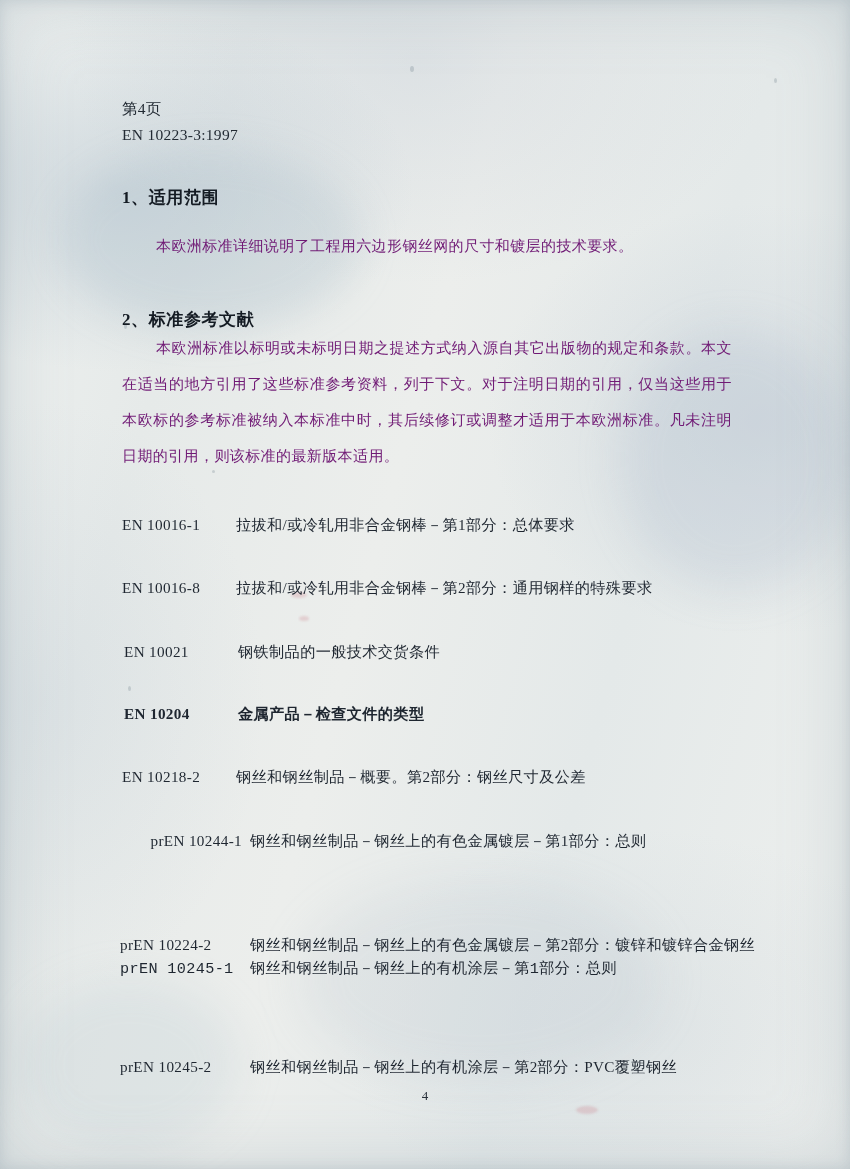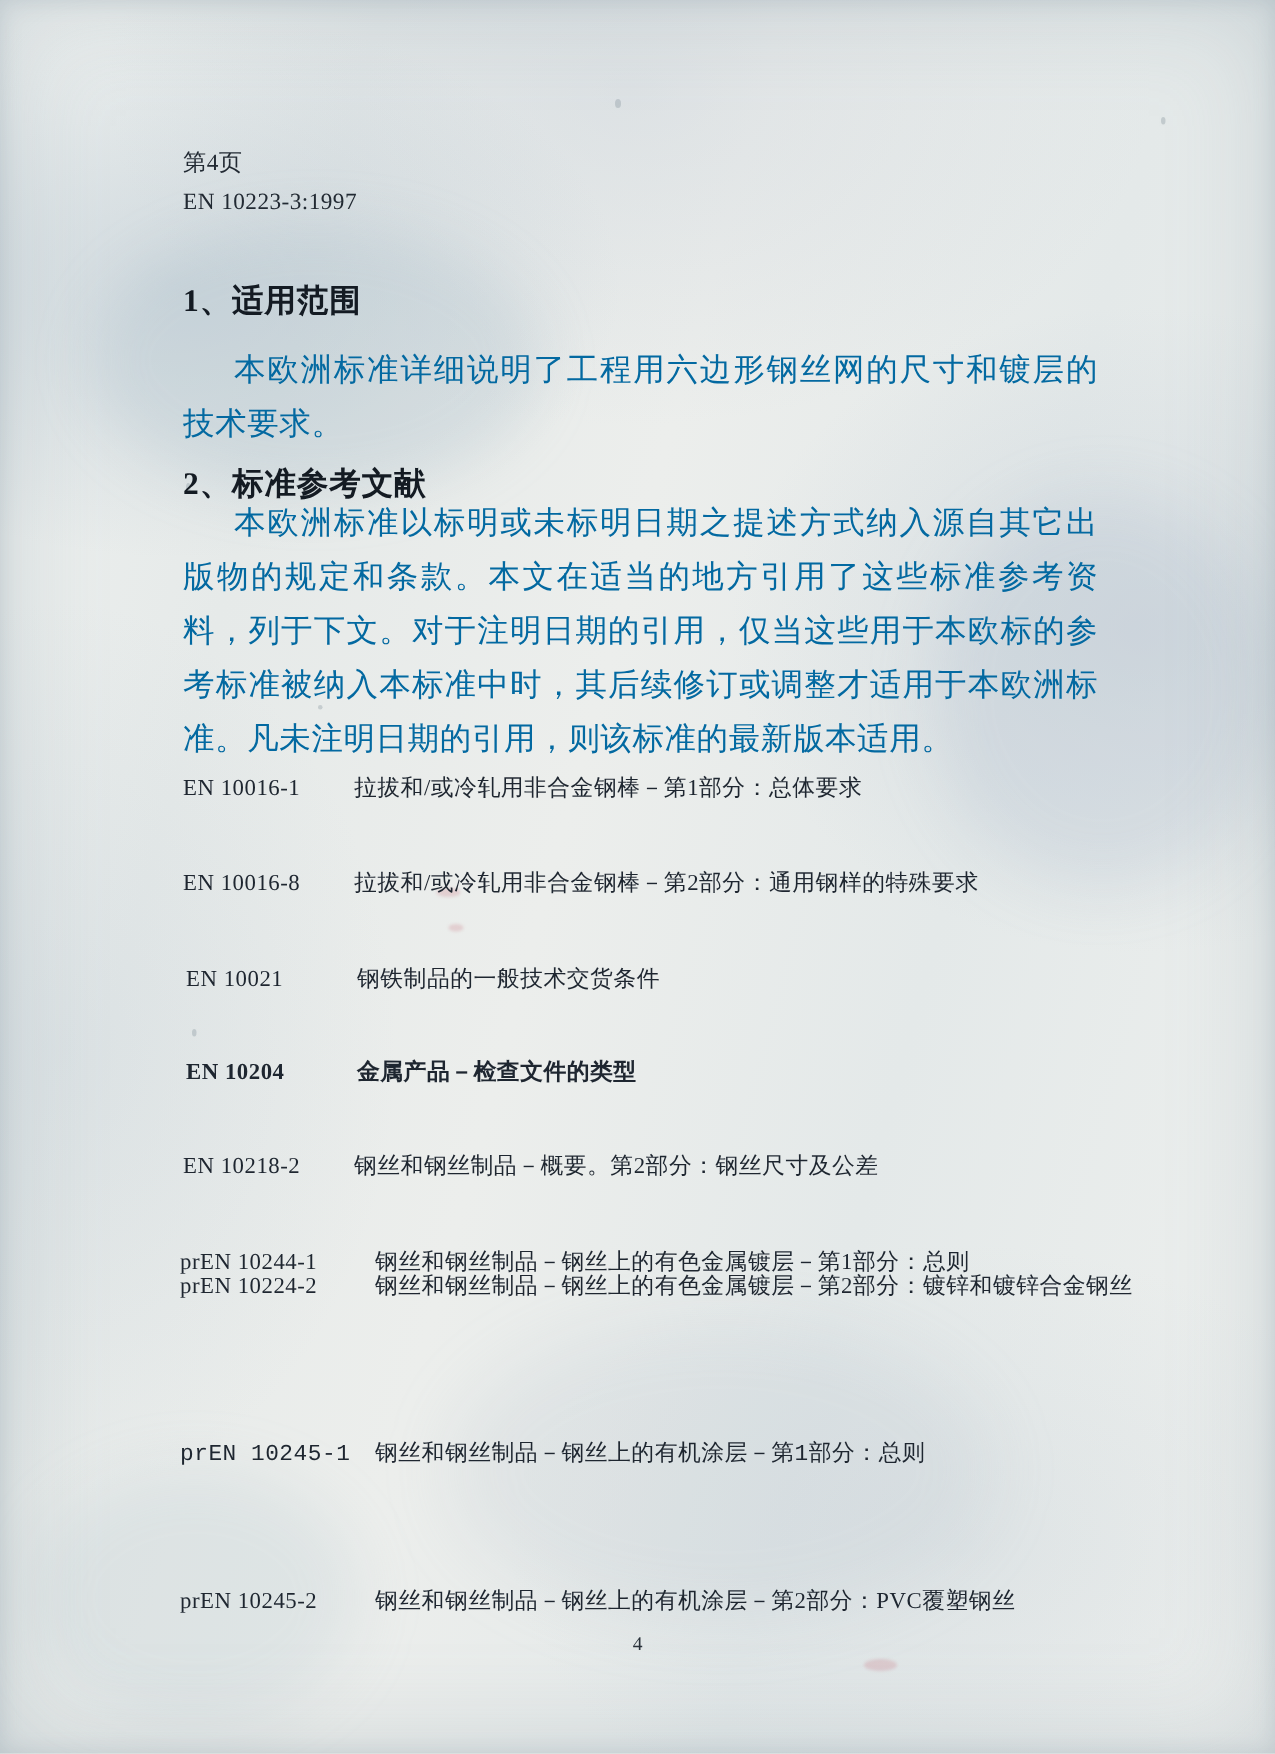--- a/index.html
+++ b/index.html
@@ -62,37 +62,37 @@
     line-height: 26px;
     letter-spacing: 0.3px;
     color: #222a33;
   }
   .hdr.l1 { top: 96px; }
   .hdr.l2 { top: 122px; }
 
   .sec-title {
     position: absolute;
     left: 122px;
-    font-size: 21px;
+    font-size: 17px;
     font-weight: bold;
     letter-spacing: 0.6px;
     color: #141b23;
   }
   .sec1 { top: 186px; }
   .sec2 { top: 272px; margin-top: 36px; }
 
   .para {
     position: absolute;
     left: 122px;
     width: 610px;
-    font-size: 21px;
+    font-size: 15px;
     line-height: 36px;
     text-align: justify;
     letter-spacing: 0.4px;
-    color: #0369a1;
+    color: #701a75;
   }
   .p1 { top: 228px; text-indent: 34px; }
   .p2 { top: 330px; text-indent: 34px; }
 
   .ref {
     position: absolute;
     left: 122px;
     font-size: 15.2px;
     letter-spacing: 0.35px;
     color: #1e2630;
@@ -166,23 +166,23 @@
   <div class="ref" style="top:597px; left:124px;">
     <span class="code">EN 10021</span><span class="desc">钢铁制品的一般技术交货条件</span>
   </div>
   <div class="ref" style="top:659px; left:124px;font-weight:bold;">
     <span class="code">EN 10204</span><span class="desc">金属产品－检查文件的类型</span>
   </div>
   <div class="ref" style="top:722px; left:122px;">
     <span class="code">EN 10218-2</span><span class="desc">钢丝和钢丝制品－概要。第2部分：钢丝尺寸及公差</span>
   </div>
   <div class="ref" style="top:786px; left:120px;">
-    <span class="code" style="min-width:122px;">prEN 10244-1</span><span class="desc">钢丝和钢丝制品－钢丝上的有色金属镀层－第1部分：总则</span>
+    <span class="code" style="min-width:122px;text-align:right;">prEN 10244-1</span><span class="desc">钢丝和钢丝制品－钢丝上的有色金属镀层－第1部分：总则</span>
   </div>
-  <div class="ref" style="top:802px; left:120px;">
+  <div class="ref" style="top:890px; left:120px;">
     <span class="code" style="min-width:122px;">prEN 10224-2</span><span class="desc">钢丝和钢丝制品－钢丝上的有色金属镀层－第2部分：镀锌和镀锌合金钢丝</span>
   </div>
   <div class="ref" style="top:913px; left:120px;font-family:Liberation Mono, monospace;">
     <span class="code" style="min-width:122px;">prEN 10245-1</span><span class="desc">钢丝和钢丝制品－钢丝上的有机涂层－第1部分：总则</span>
   </div>
   <div class="ref" style="top:1012px; left:120px;">
     <span class="code" style="min-width:122px;">prEN 10245-2</span><span class="desc">钢丝和钢丝制品－钢丝上的有机涂层－第2部分：PVC覆塑钢丝</span>
   </div>
 
   <div class="pagenum">4</div>

